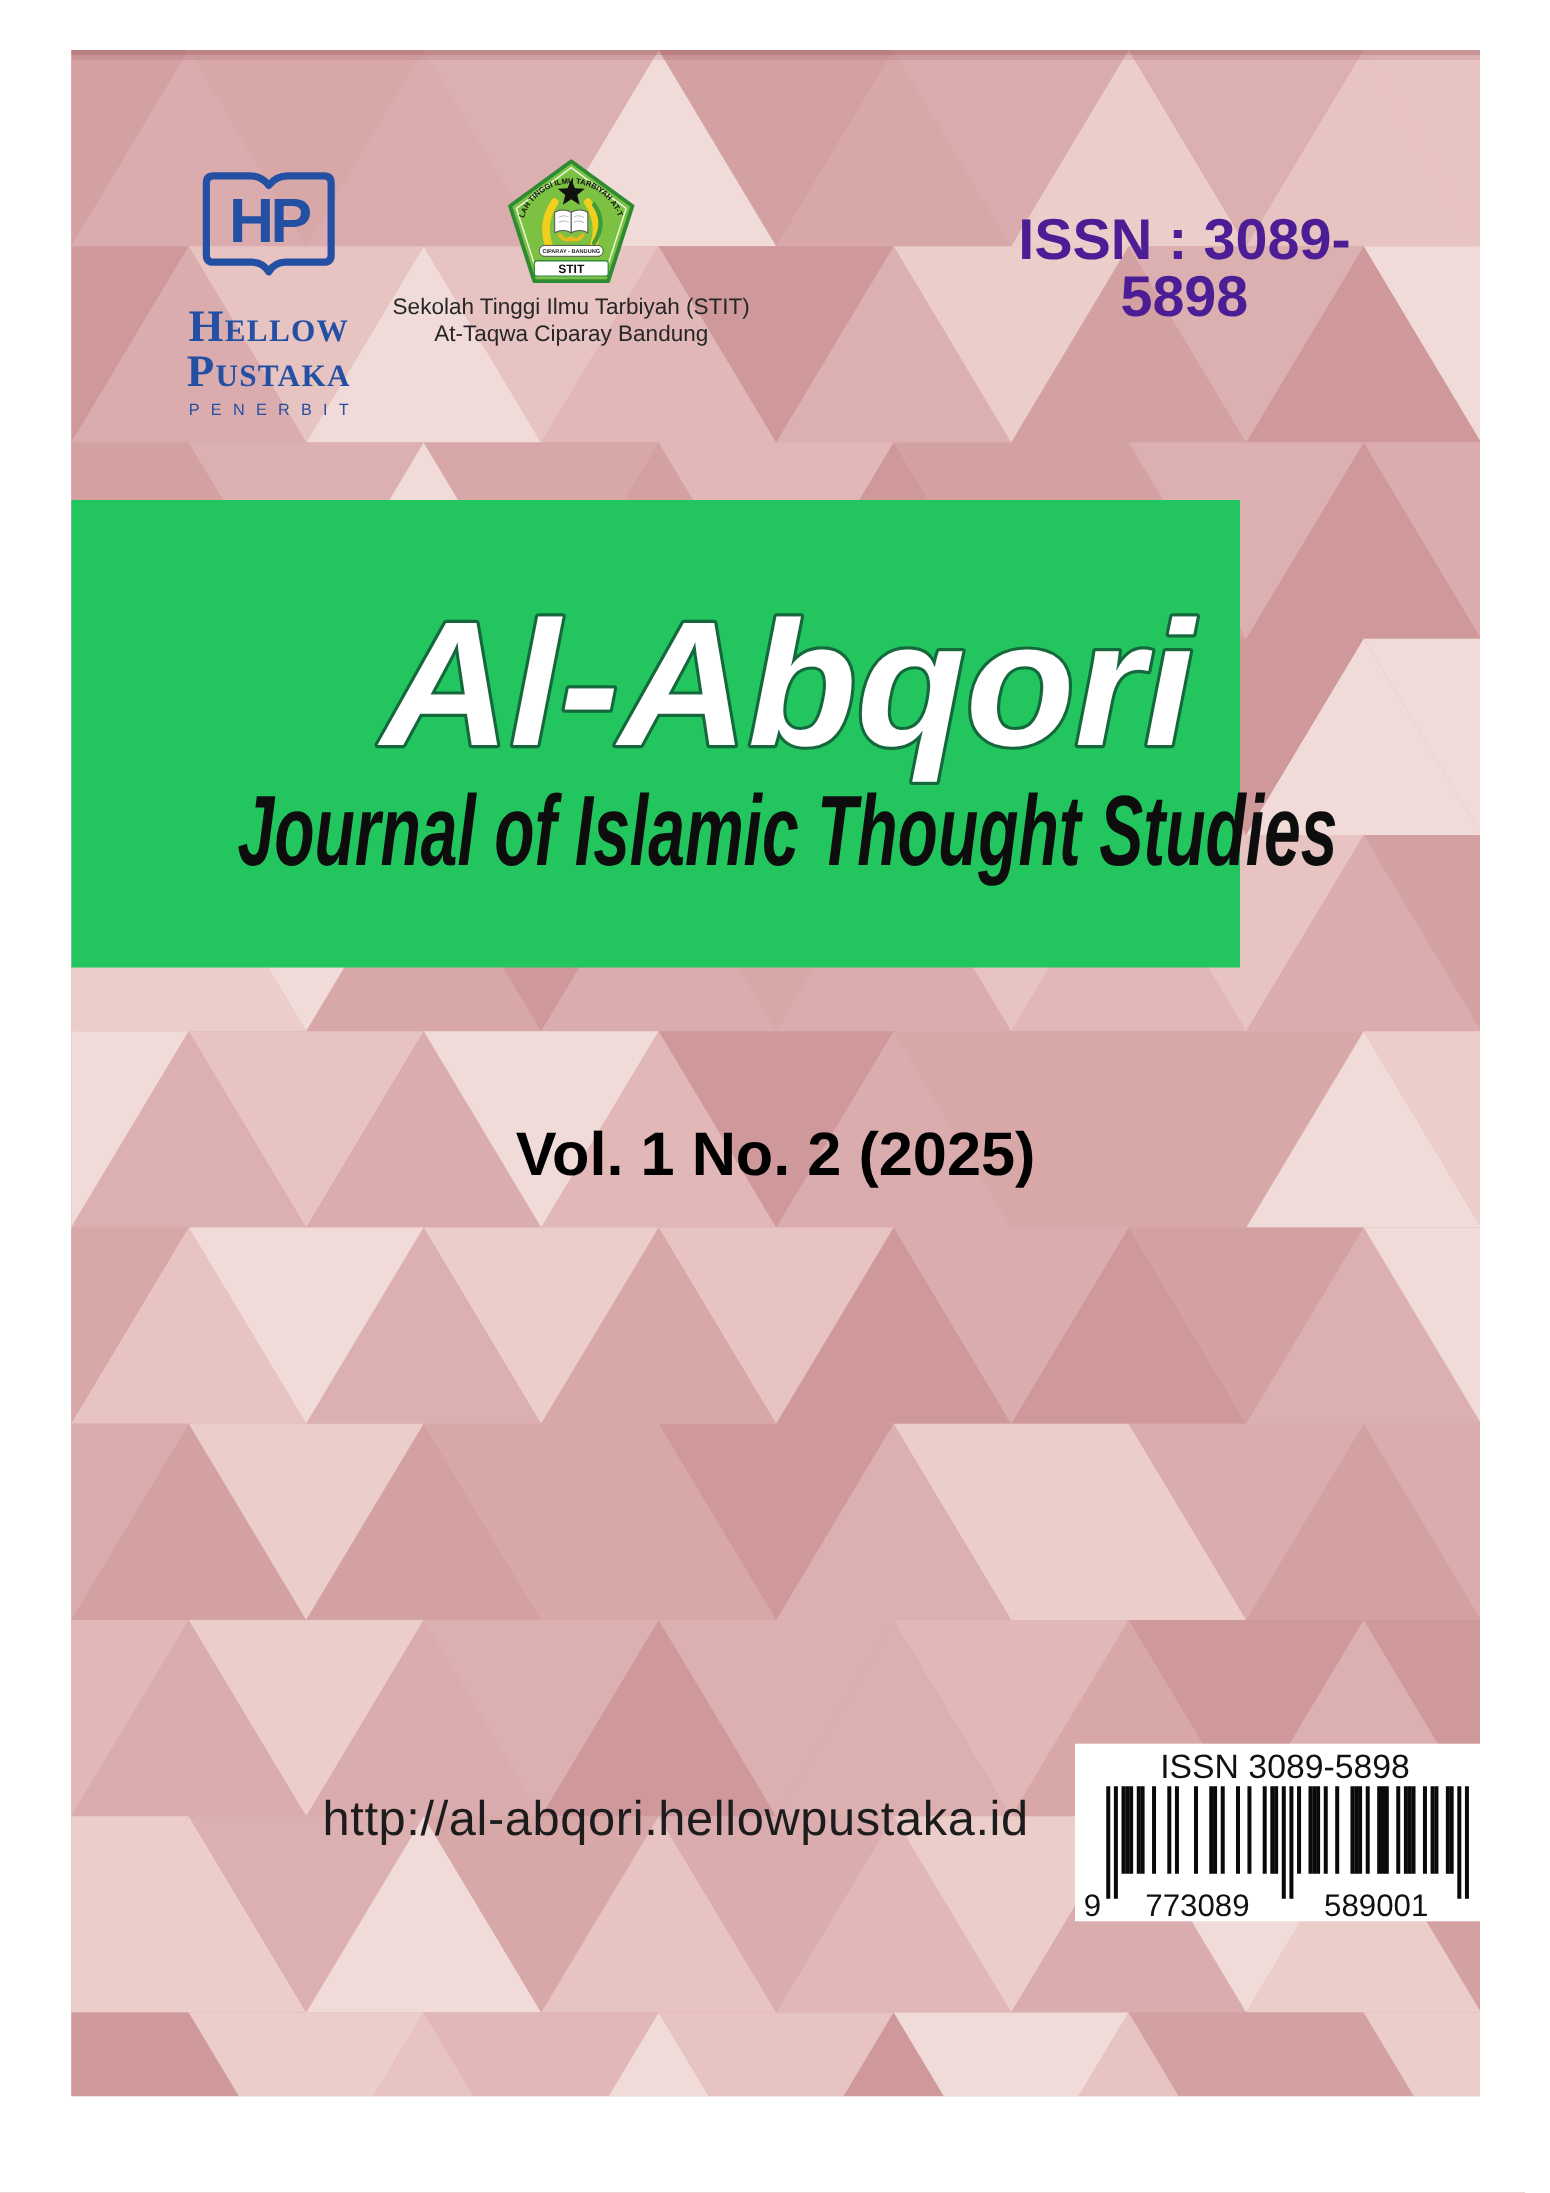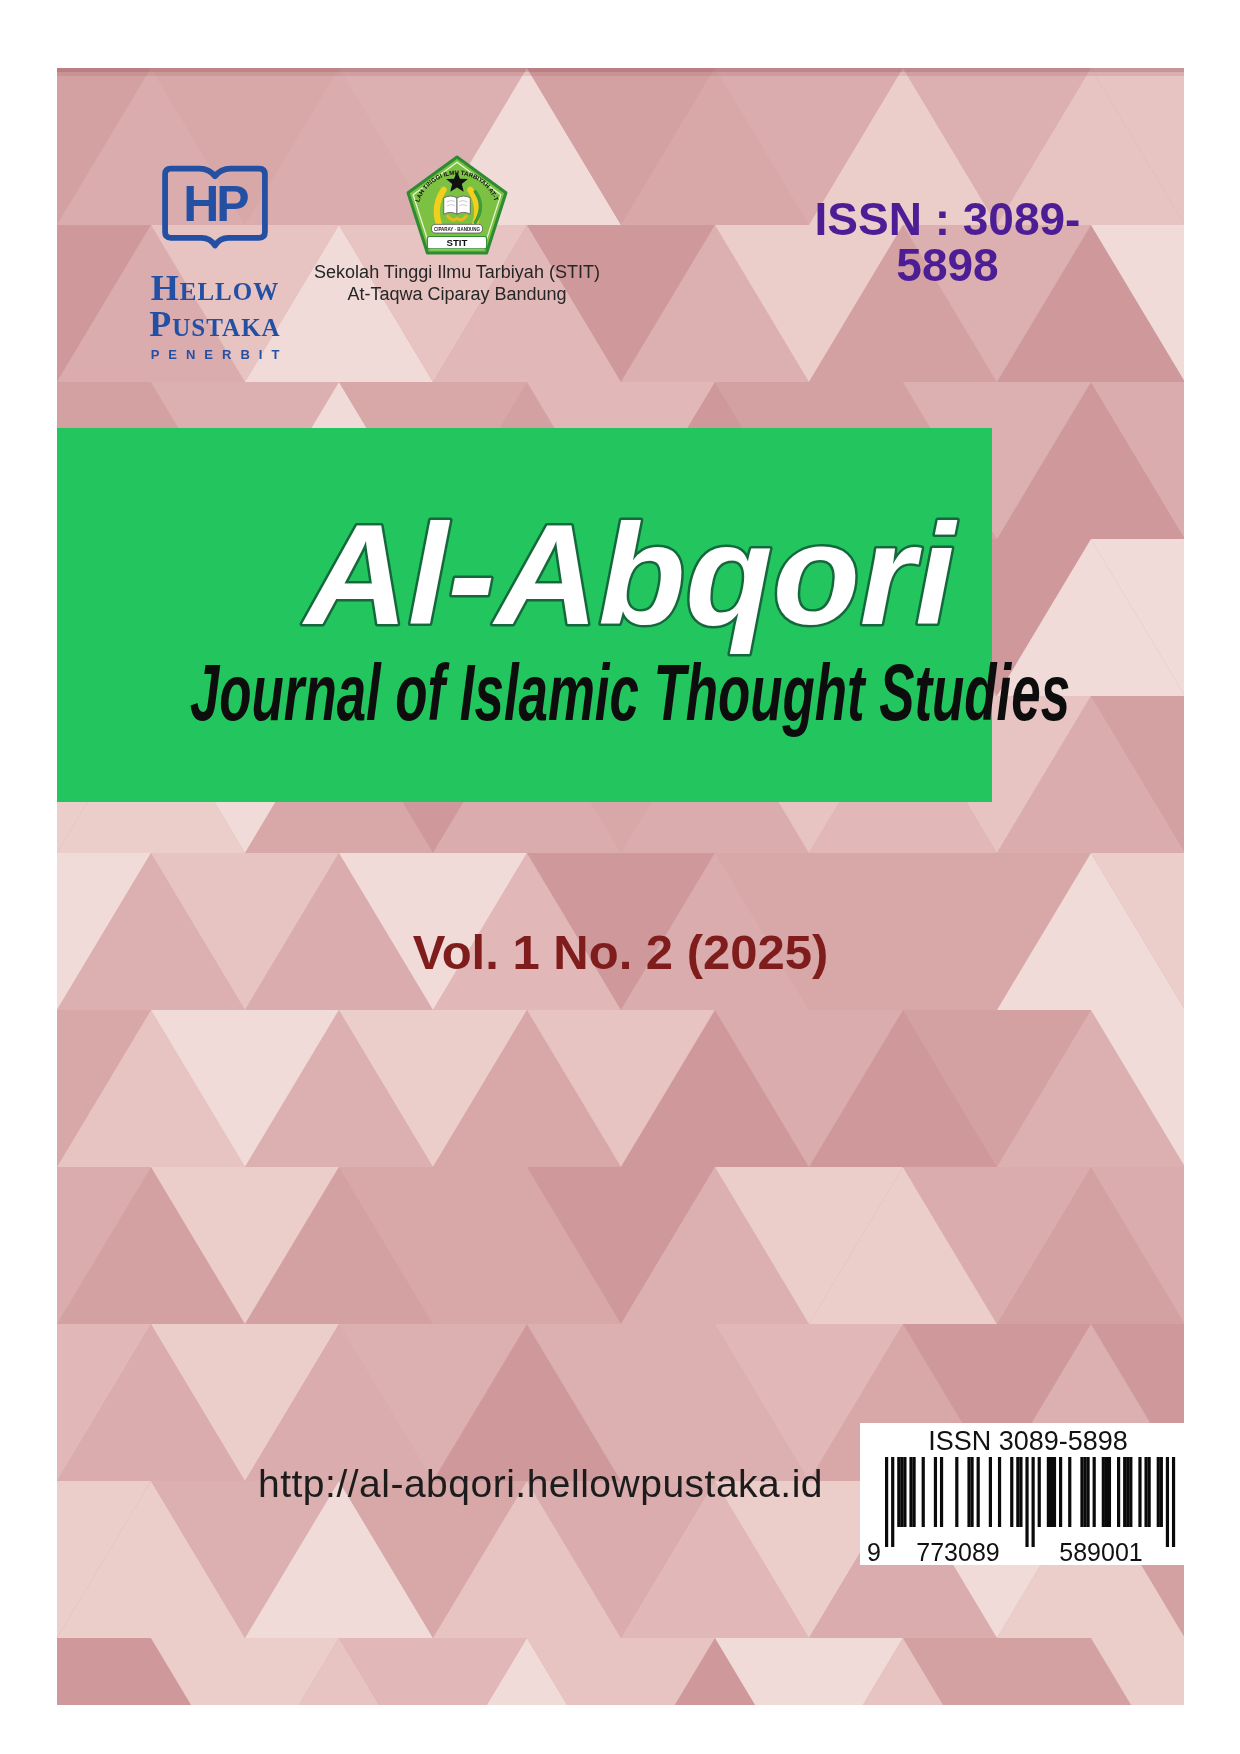--- a/index.html
+++ b/index.html
@@ -1,51 +1,51 @@
 <!DOCTYPE html>
 <html><head>
 <meta charset="utf-8">
 <style>
   html,body{margin:0;padding:0;}
   body{
     width:1240px;height:1754px;background:#ffffff;position:relative;
     font-family:"Liberation Sans", sans-serif;overflow:hidden;
   }
   .cover{
-    position:absolute;left:57px;top:68px;width:1127px;height:1637px;
+    position:absolute;left:57px;top:40px;width:1127px;height:1637px;
     background:#d8a8a9;overflow:hidden;
   }
   .mosaic{position:absolute;left:0;top:0;width:1127px;height:1637px;display:block;}
   .cover-topline{position:absolute;left:0;top:0;width:100%;height:4px;background:rgba(146,74,80,.38);}
   .cover-topline2{position:absolute;left:0;top:4px;width:100%;height:4px;background:rgba(146,74,80,.16);}
 
   .publisher-block{position:absolute;left:58px;top:92px;width:200px;text-align:center;}
   .publisher-name{
     margin-top:10px;font-family:"Liberation Serif", serif;font-variant:small-caps;
     font-weight:bold;font-size:36px;letter-spacing:1px;color:#2450a4;line-height:1;
   }
   .publisher-tagline{
     margin-top:6px;font-size:13px;letter-spacing:9px;padding-left:9px;
-    color:#2450a4;font-weight:bold;line-height:1;
+    color:#2450a4;font-weight:normal;line-height:1;
   }
 
   .institution-block{position:absolute;left:250px;top:86px;width:300px;text-align:center;}
   .institution-lines{margin-top:0;font-size:18px;color:#262626;line-height:1.22;}
 
   .issn-top{
     position:absolute;left:718px;top:128px;width:345px;text-align:center;
     font-weight:bold;font-size:46px;color:#4c1d95;line-height:1;letter-spacing:0px;
   }
 
   .banner{position:absolute;left:0;top:360px;width:935px;height:374px;background:#22c55e;font-style:italic;}
   .banner svg{display:block;width:1127px;height:374px;}
 
   .volume-line{
     position:absolute;left:0;top:858px;width:1127px;text-align:center;
-    font-weight:bold;font-size:49px;color:#7f1d1d;line-height:1.1;
+    font-weight:bold;font-size:49px;color:#000000;line-height:1.1;
   }
 
   .website-line{
     position:absolute;left:0;top:1395px;width:915px;text-align:center;
     font-size:39px;color:#1c1c1c;line-height:1.1;letter-spacing:.5px;padding-left:26px;
   }
 
   .barcode-box{position:absolute;left:803px;top:1355px;width:325px;height:142px;background:#ffffff;text-align:center;}
   .barcode-box svg{display:block;width:325px;height:142px;}
 </style>

